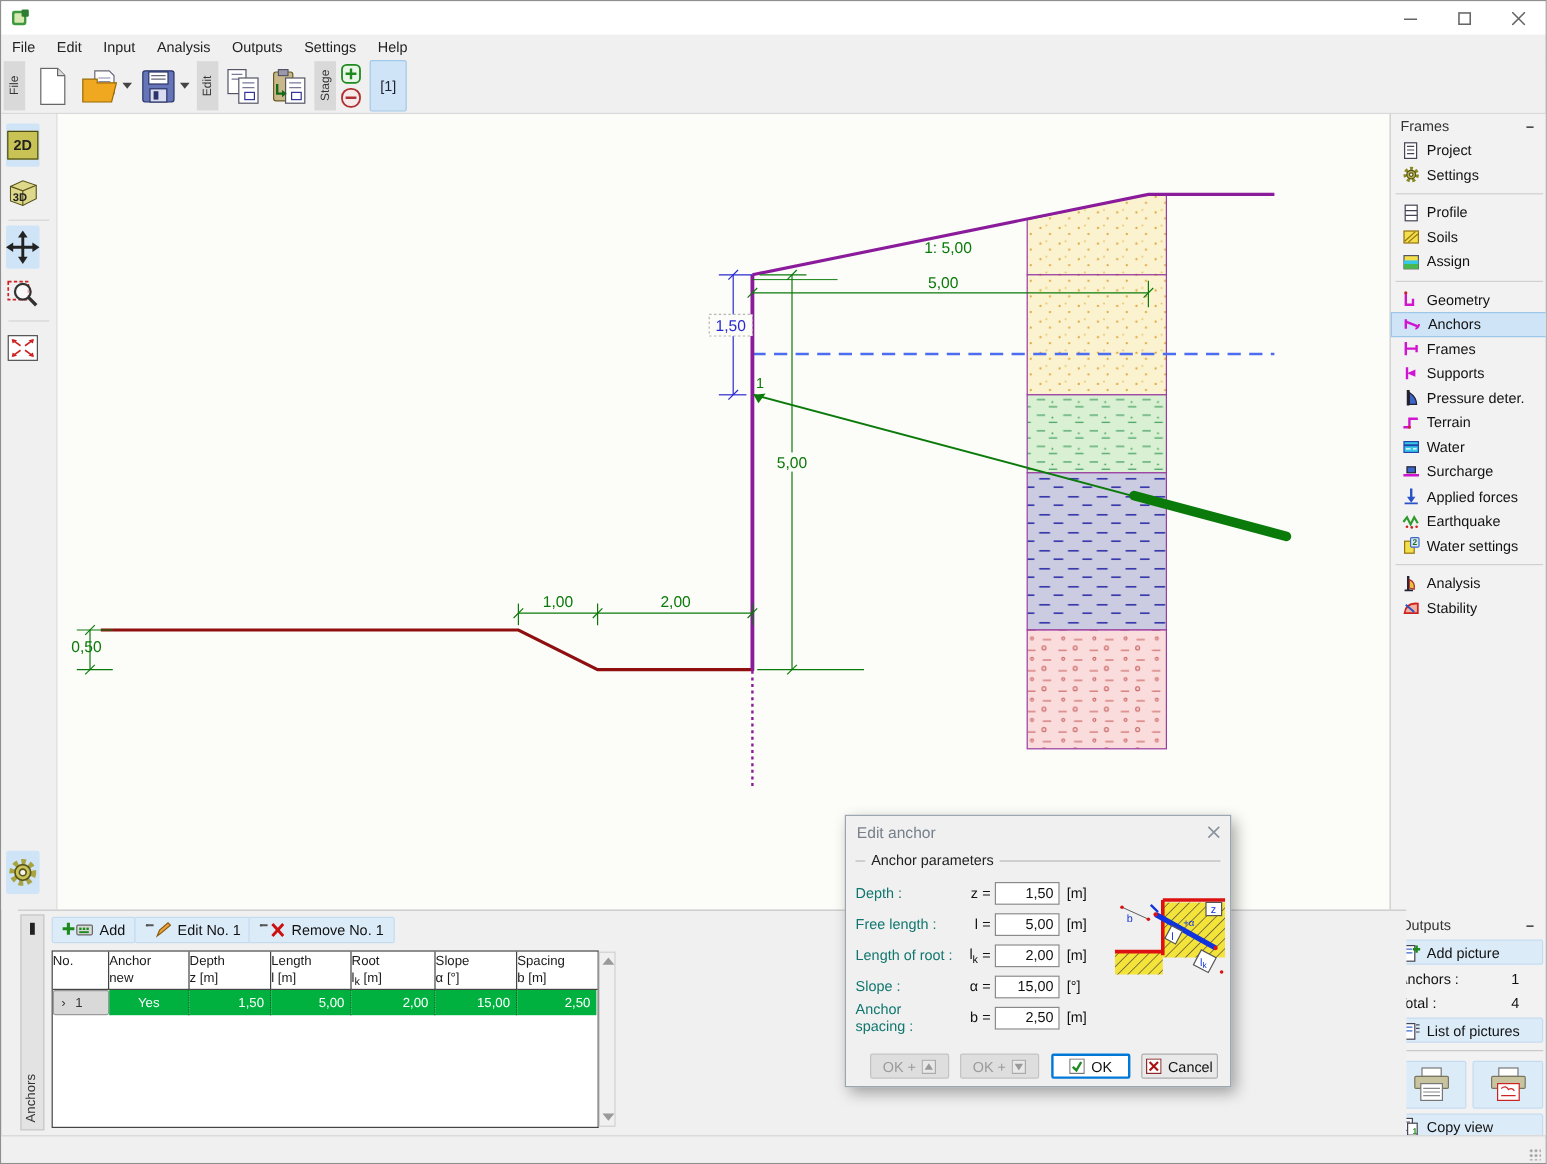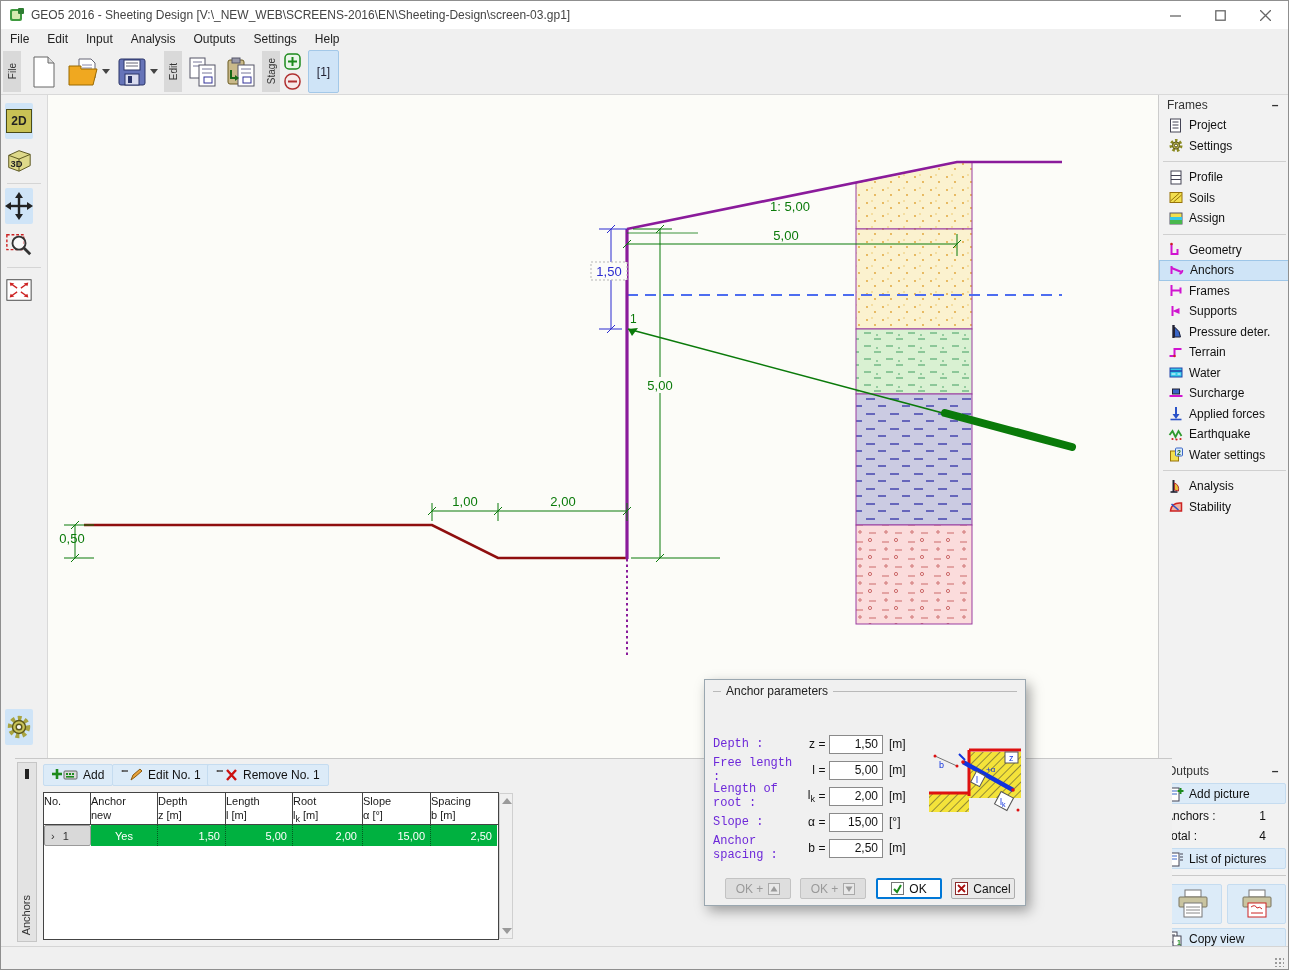--- a/index.html
+++ b/index.html
@@ -82,21 +82,21 @@
     background-image:radial-gradient(circle at 2px 2px,#9a9a9a 1px,transparent 1.2px);
     background-size:4px 4px; }
 
   
   #dialog { position:absolute; left:703px; top:678px; width:322px; height:227px; background:#f0f0f0; border:1px solid #9aa7b0; box-shadow:4px 5px 12px rgba(0,0,0,.35); z-index:50; }
   #dlg-title { height:26px; display:flex; align-items:center; justify-content:space-between; padding:0 8px 0 9px; color:#77808a; font-size:13px; }
   #dlg-group { display:flex; align-items:center; color:#222; margin:4px 8px 2px 8px; }
   #dlg-group::before { content:""; width:8px; height:1px; background:#b9b9b9; margin-right:5px; }
   #dlg-group::after { content:""; flex:1; height:1px; background:#b9b9b9; margin-left:5px; }
   .fld-row { position:absolute; left:8px; height:20px; display:flex; align-items:center; }
-  .fld-label { width:82px; color:#6d28d9;font-family:Liberation Mono, monospace; }
+  .fld-label { width:82px; color:#0f766e; }
   .fld-sym { width:20px; text-align:right; color:#111; }
   .fld-eq { width:14px; text-align:center; color:#111; }
   .fld-input { width:54px; height:19px; border:1px solid #8a8a8a; background:#fff; text-align:right; padding-right:4px; font-family:"Liberation Sans",sans-serif; font-size:12px; color:#111; }
   .fld-unit { margin-left:6px; color:#111; }
   .dlg-btn { position:absolute; top:198px; height:21px; display:flex; align-items:center; justify-content:center; gap:5px; background:#e9e9e9; border:1px solid #adadad; border-radius:2px; color:#111; }
   .dlg-btn.disabled { color:#9a9a9a; background:#dedede; border-color:#c3c3c3; }
   .dlg-btn.primary { background:#fff; border:2px solid #0078d7; }
   #dlg-diagram { position:absolute; left:224px; top:66px; width:92px; height:80px; }
   sub { font-size:9px; }
 </style>
@@ -104,21 +104,20 @@
 <body>
 
 <div id="window">
 
   <div id="titlebar">
     <svg id="app-icon" viewBox="0 0 16 16">
       <rect x="1" y="2" width="12" height="12" rx="2" fill="#3f9a3f"></rect>
       <rect x="3" y="4" width="8" height="8" rx="1" fill="#d7e9b0"></rect>
       <rect x="9" y="1" width="6" height="6" rx="1" fill="#2e7d32"></rect>
     </svg>
-    <span id="title-text">GEO5 2016 - Sheeting Design [V:\_NEW_WEB\SCREENS-2016\EN\Sheeting-Design\screen-03.gp1]</span>
     <div id="win-controls">
       <div class="win-btn">
           <svg width="11" height="11">
             <line x1="0" y1="6" x2="11" y2="6" stroke="#666" stroke-width="1.3"></line>
           </svg>
         </div>
       <div class="win-btn">
           <svg width="11" height="11">
             <rect x="0.8" y="0.8" width="9.4" height="9.4" fill="none" stroke="#666" stroke-width="1.3"></rect>
           </svg>
@@ -694,20 +693,26 @@
         <div class="scr-arrow tri-dn" style="bottom:4px"></div>
       </div>
     </div>
   </div>
 
   <div id="statusbar">
     <div id="grip"></div>
   </div>
 
   <div id="dialog">
+    <div id="dlg-title">
+      <span>Edit anchor</span>
+      <svg width="11" height="11">
+          <path d="M1,1 L10,10 M10,1 L1,10" stroke="#8a949e" stroke-width="1.4"></path>
+        </svg>
+    </div>
     <div id="dlg-group">Anchor parameters</div>
 
     <div class="fld-row" style="top:54px">
       <span class="fld-label">Depth :</span>
         <span class="fld-sym"><span>z</span></span>
         <span class="fld-eq">=</span>
       <input class="fld-input" value="1,50" style="">
       <span class="fld-unit">[m]</span>
     </div>
     <div class="fld-row" style="top:80px">

